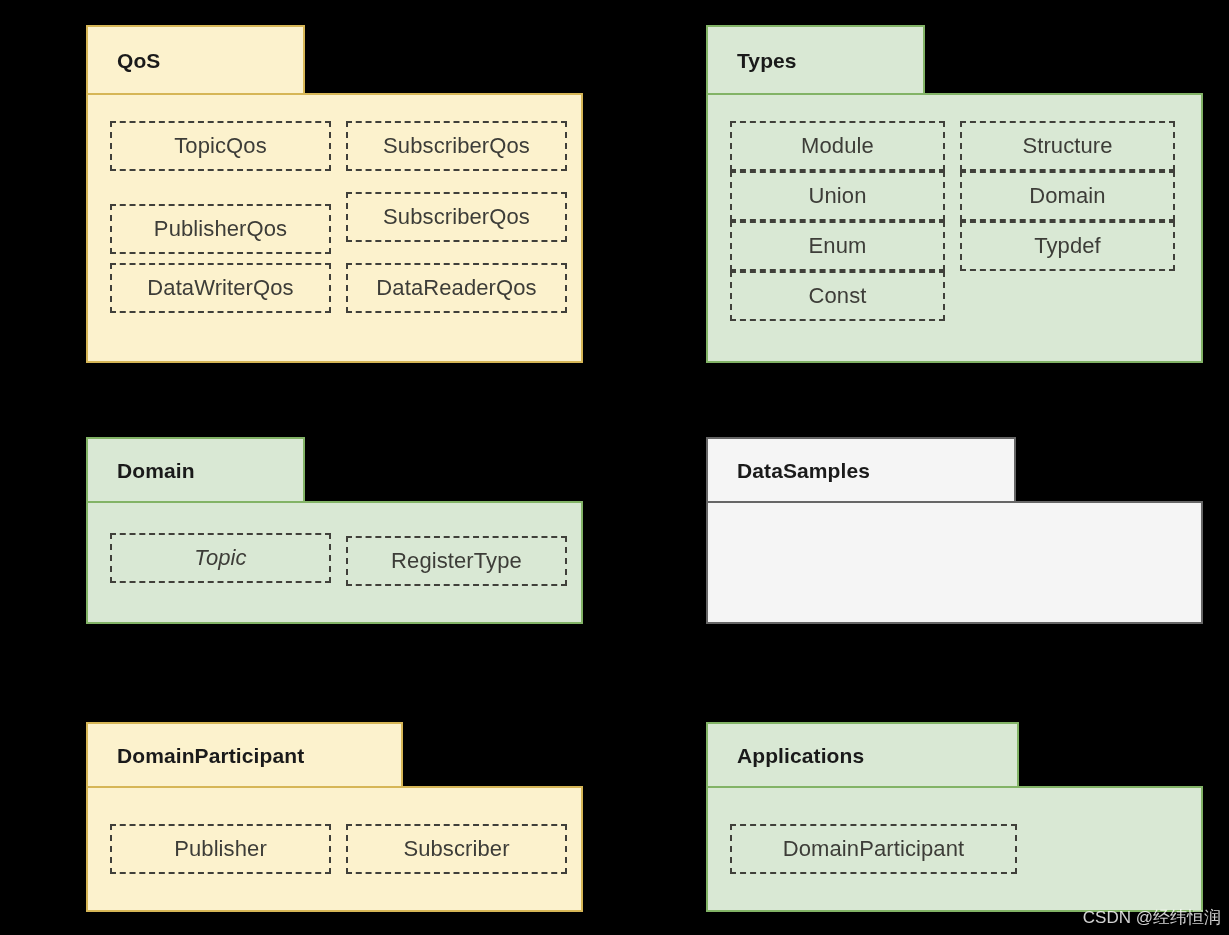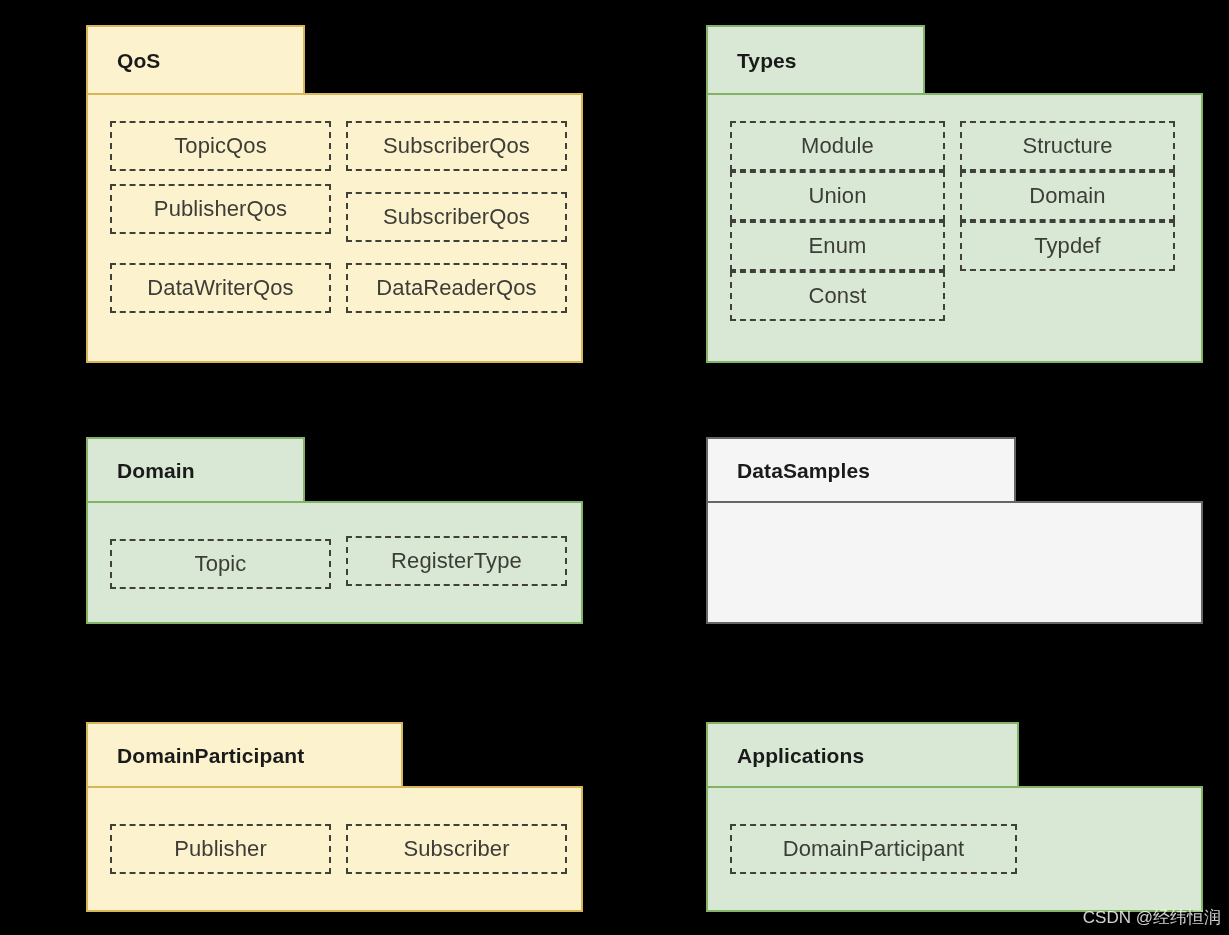--- a/index.html
+++ b/index.html
@@ -102,21 +102,21 @@
 <body>
 
 <div id="canvas">
 
   <div class="pkg theme-yellow" style="left:86px; top:25px; width:497px; height:338px;">
     <div class="pkg-tab" style="width:219px; height:70px;">
       <span class="pkg-title">QoS</span>
     </div>
     <div class="pkg-body" style="top:68px; width:497px; height:270px;">
       <div class="item" style="left:22px; top:26px; width:221px; height:50px;">TopicQos</div>
-      <div class="item" style="left:22px; top:89px; width:221px; height:50px;">PublisherQos</div>
+      <div class="item" style="left:22px; top:109px; width:221px; height:50px;">PublisherQos</div>
       <div class="item" style="left:22px; top:168px; width:221px; height:50px;">DataWriterQos</div>
       <div class="item" style="left:258px; top:26px; width:221px; height:50px;">SubscriberQos</div>
       <div class="item" style="left:258px; top:97px; width:221px; height:50px;">SubscriberQos</div>
       <div class="item" style="left:258px; top:168px; width:221px; height:50px;">DataReaderQos</div>
     </div>
   </div>
 
   <div class="pkg theme-green" style="left:706px; top:25px; width:497px; height:338px;">
     <div class="pkg-tab" style="width:219px; height:70px;">
       <span class="pkg-title">Types</span>
@@ -130,21 +130,21 @@
       <div class="item" style="left:252px; top:76px; width:215px; height:50px;">Domain</div>
       <div class="item" style="left:252px; top:126px; width:215px; height:50px;">Typdef</div>
     </div>
   </div>
 
   <div class="pkg theme-green" style="left:86px; top:437px; width:497px; height:187px;">
     <div class="pkg-tab" style="width:219px; height:66px;">
       <span class="pkg-title">Domain</span>
     </div>
     <div class="pkg-body" style="top:64px; width:497px; height:123px;">
-      <div class="item" style="left:22px; top:36px; width:221px; height:50px;">Topic</div>
+      <div class="item" style="left:22px; top:30px; width:221px; height:50px;font-style:italic;">Topic</div>
       <div class="item" style="left:258px; top:33px; width:221px; height:50px;">RegisterType</div>
     </div>
   </div>
 
   <div class="pkg theme-gray" style="left:706px; top:437px; width:497px; height:187px;">
     <div class="pkg-tab" style="width:310px; height:66px;">
       <span class="pkg-title">DataSamples</span>
     </div>
     <div class="pkg-body" style="top:64px; width:497px; height:123px;"></div>
   </div>

